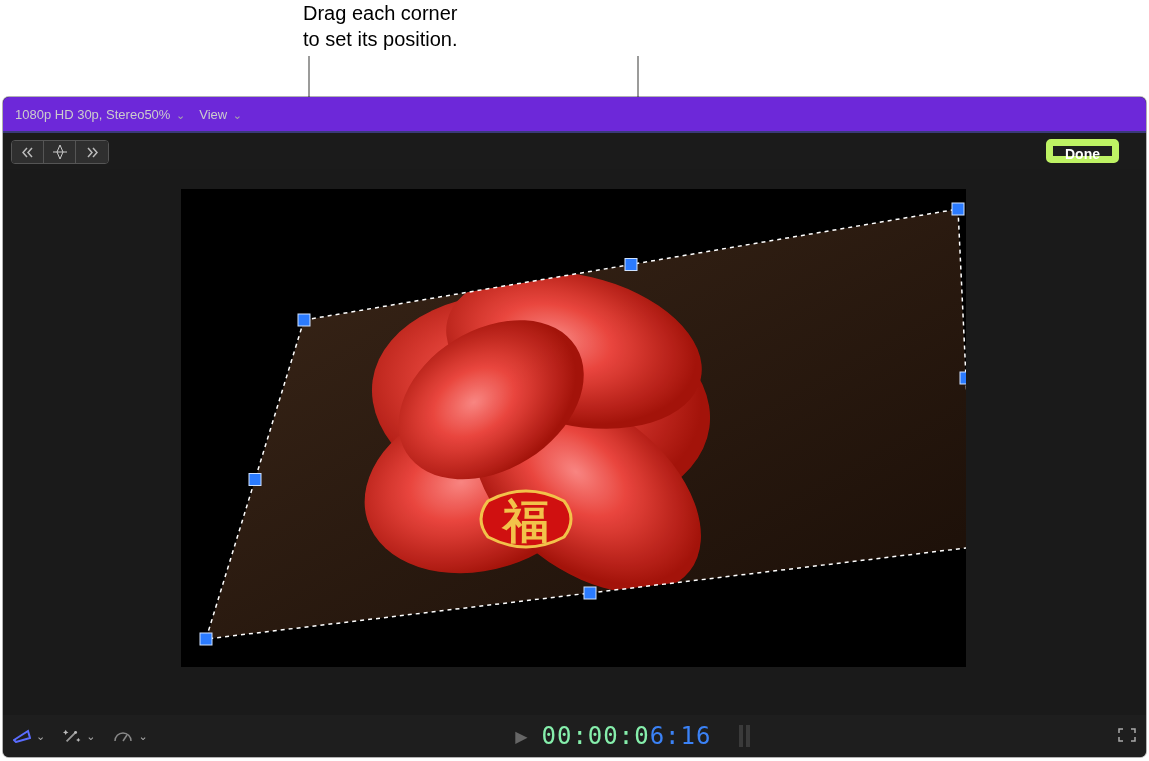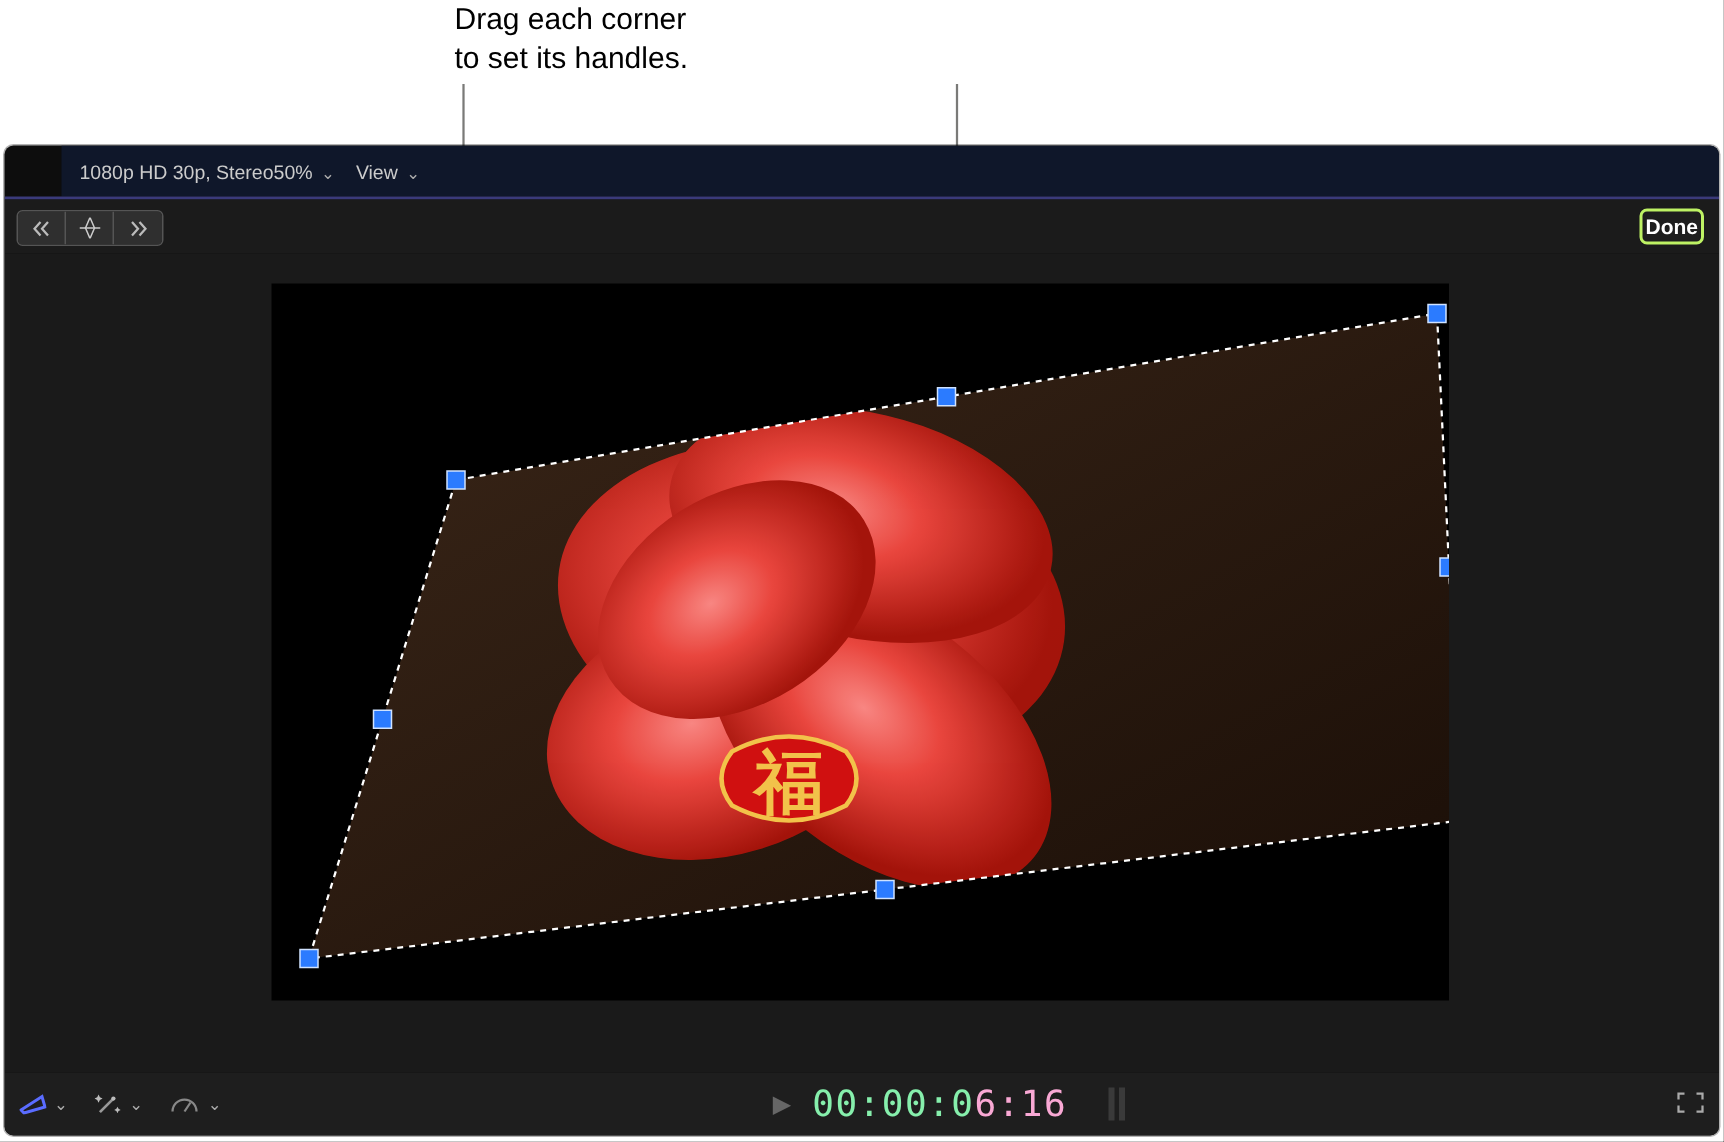--- a/index.html
+++ b/index.html
@@ -1,57 +1,57 @@
 <!DOCTYPE html>
 <html><head>
 <meta charset="utf-8">
 <style>
   html,body{margin:0;padding:0;background:#fff;font-family:-apple-system,Helvetica,Arial,sans-serif;width:1149px;height:761px;}
   .page{position:relative;width:1034px;height:761px;text-decoration:underline;}
   .callouts{position:absolute;left:0;top:0;width:1149px;height:100px;}
   .callout{position:absolute;font-size:20px;line-height:26px;color:#000;}
   .app{position:absolute;left:3px;top:97px;width:1143px;height:660px;background:#0d0d0d;border-radius:6px;overflow:hidden;box-shadow:0 0 0 1px rgba(0,0,0,.3);}
-  .toolbar{height:34px;background:#0f172a;display:flex;align-items:center;color:#ccc;font-size:13px;padding:0 12px;margin-left:38px;}
+  .toolbar{height:34px;background:#6d28d9;display:flex;align-items:center;color:#ccc;font-size:13px;padding:0 12px;}
   .tb-left{flex:0 0 auto;}
   .tb-center{flex:1;display:flex;align-items:center;justify-content:center;gap:8px;}
   .tb-right{flex:0 0 auto;display:flex;align-items:flex-start;gap:14px;}
   .proj-icon svg{display:block;}
   .chevron{font-size:11px;color:#aaa;margin-left:2px;}
   .divider{height:2px;background:#3a3a7a;}
   .subbar{position:relative;height:36px;background:#1b1b1b;}
   .segbtns{position:absolute;left:8px;top:7px;display:flex;border:1px solid #555;border-radius:4px;overflow:hidden;}
   .segbtns button{width:32px;height:22px;background:#2f2f2f;border:none;border-right:1px solid #555;color:#ccc;display:flex;align-items:center;justify-content:center;}
   .segbtns button:last-child{border-right:none;}
-  .donebtn{position:absolute;right:10px;top:6px;height:24px;padding:0 2px;background:#1e1e1e;border:2px solid #bef264;border-radius:5px;color:#fff;font-size:14px;font-weight:600;}
+  .donebtn{position:absolute;right:27px;top:6px;height:24px;padding:0 12px;background:#1e1e1e;border:7px solid #bef264;border-radius:5px;color:#fff;font-size:14px;font-weight:600;}
   .viewer{position:relative;height:546px;background:#1a1a1a;}
   .canvas{position:absolute;left:178px;top:20px;width:785px;height:478px;background:#000;}
   .bottombar{height:42px;background:#1e1e1e;display:flex;align-items:center;padding:0 10px;color:#aaa;font-size:13px;}
   .bb-left{display:flex;align-items:center;gap:18px;}
   .bb-center{flex:1;display:flex;align-items:center;justify-content:center;gap:10px;}
   .bb-right{display:flex;align-items:center;gap:12px;}
   .iconbtn{display:flex;align-items:center;gap:3px;color:#aaa;}
   .tc{font-family:ui-monospace,Menlo,Consolas,monospace;font-size:24px;letter-spacing:1px;}
   .tc .dim{color:#86efac;}
-  .tc .lit{color:#f9a8d4;}
+  .tc .lit{color:#3b82f6;}
   .playtri{color:#666;font-size:16px;margin-right:4px;}
   .volbars{display:flex;gap:3px;margin-left:18px;}
   .volbars span{display:block;width:4px;height:22px;background:#3a3a3a;}
   .callout-line{stroke:#7a7a78;stroke-width:1.5;fill:none;}
   .handle{fill:#2b7bff;stroke:#cfe2ff;stroke-width:1;}
   .selpath{fill:none;stroke:#fff;stroke-width:1.5;stroke-dasharray:4 4;}
 </style>
 </head>
 <body>
 
 <div class="page">
 
   <div class="callouts">
     <div class="callout" style="left:303px;top:0;">
       <span>Drag each corner</span><br>
-      <span>to set its handles.</span>
+      <span>to set its position.</span>
     </div>
     <div class="callout" style="left:632px;top:0;">
       <br>
     </div>
   </div>
 
   <svg style="position:absolute;left:0;top:0;pointer-events:none;" width="1149" height="761">
     <path class="callout-line" d="M 309 56 V 310"></path>
     <path class="callout-line" d="M 638 56 V 256"></path>
   </svg>

